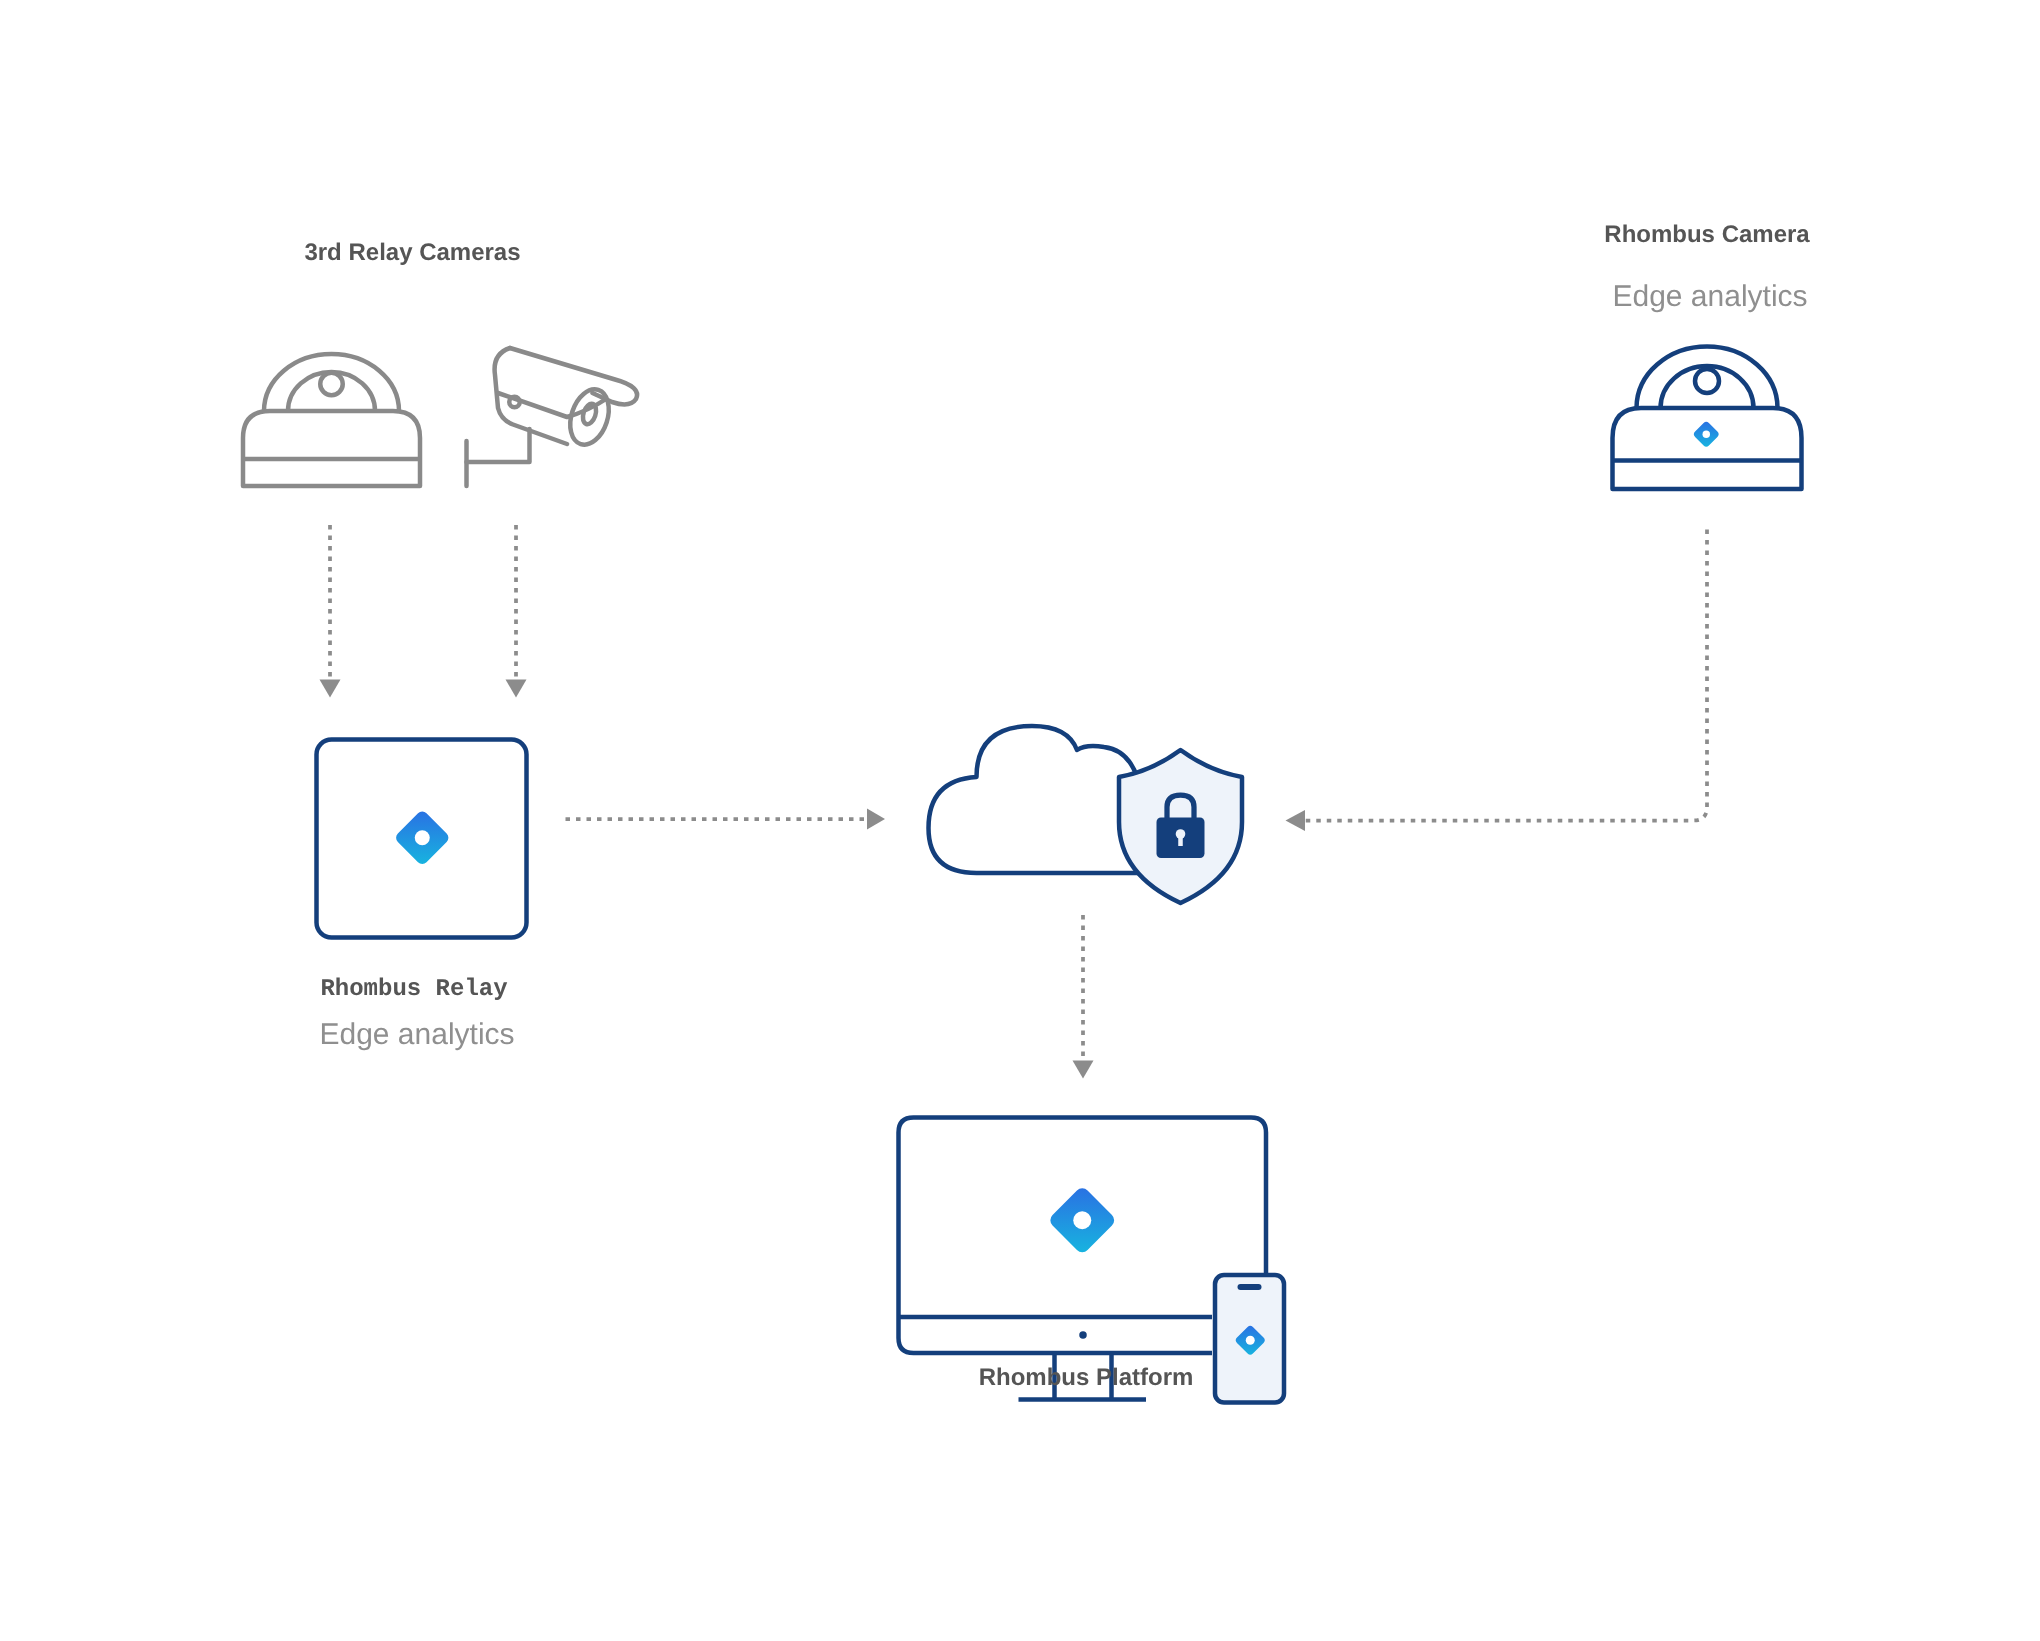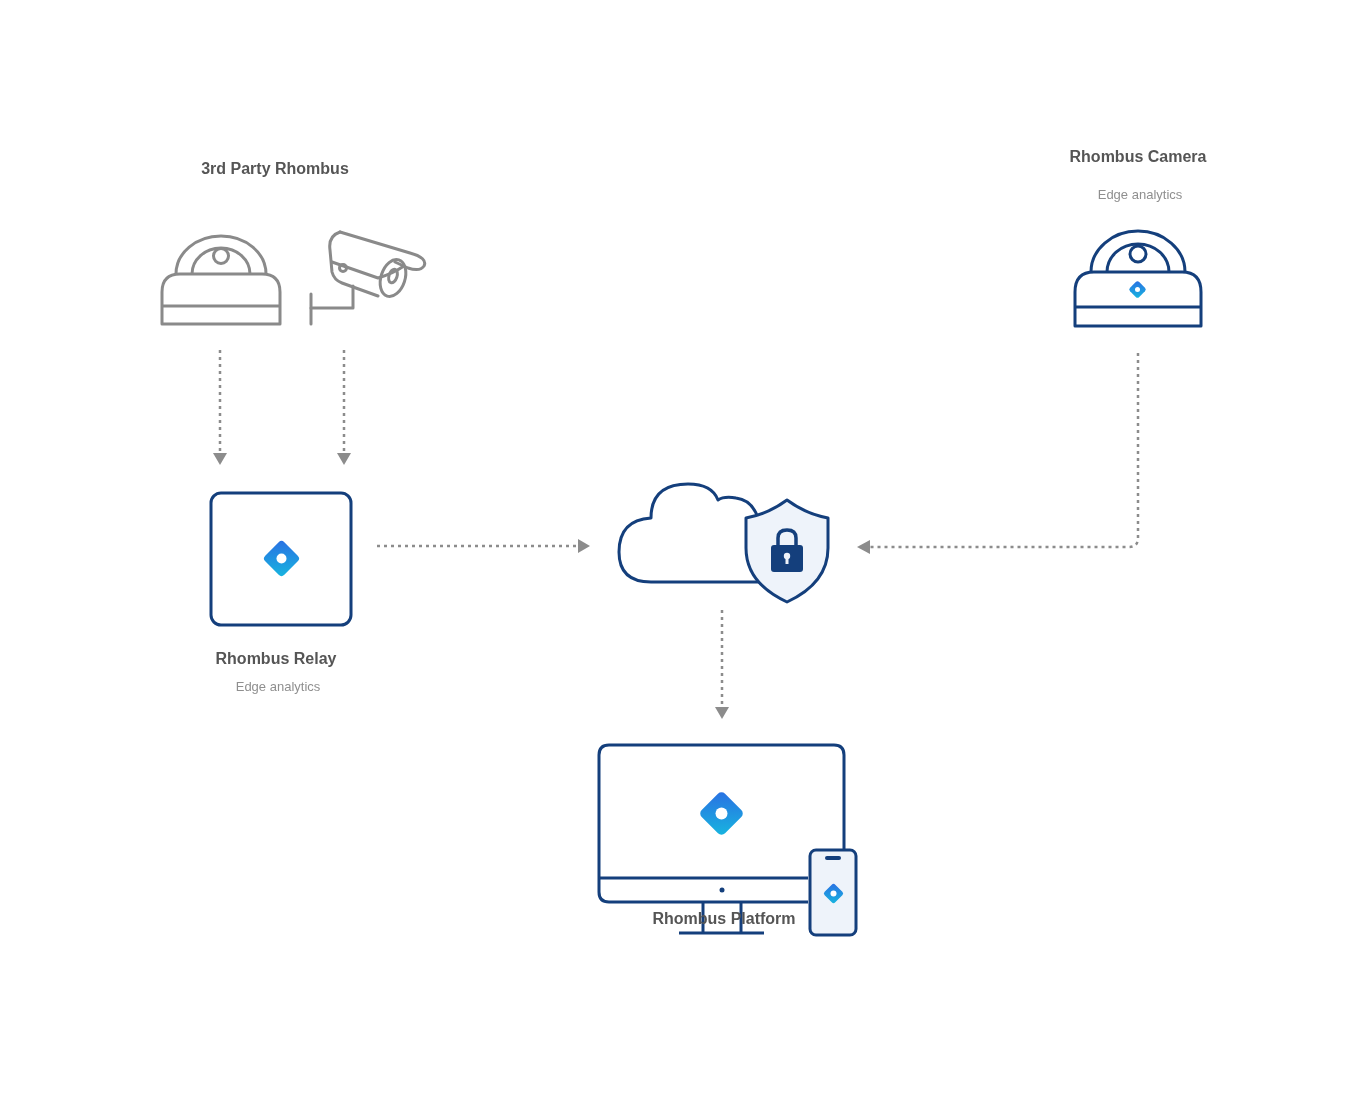--- a/index.html
+++ b/index.html
@@ -1,19 +1,19 @@
 <!DOCTYPE html>
 <html><head>
   <meta charset="utf-8">
   <style>
     html, body { margin: 0; padding: 0; background: #ffffff; }
     body { width: 1360px; height: 1094px; position: relative; overflow: hidden; font-family: "Liberation Sans", "DejaVu Sans", sans-serif; }
     .label { position: absolute; text-align: center; white-space: nowrap; transform: translateX(-50%); }
     .title { font-weight: bold; font-size: 16px; color: #555555; }
-    .sub { font-size: 13px; color: #8f8f8f; }
+    .sub { font-size: 20px; color: #8f8f8f; }
     svg.diagram { position: absolute; left: 0; top: 0; }
   </style>
 </head>
 <body>
 
 <svg class="diagram" width="1360" height="1094" viewBox="0 0 1360 1094">
   <defs>
     <linearGradient id="brandGrad" x1="0" y1="0" x2="1" y2="1">
       <stop offset="0" stop-color="#2a6fe3"></stop>
       <stop offset="1" stop-color="#17b6df"></stop>
@@ -107,21 +107,21 @@
   </g>
 
   <g>
     <rect x="810" y="850" width="46" height="85" rx="6" fill="#eef3fa" stroke="#143f7c" stroke-width="3"></rect>
     <rect x="825" y="856" width="16" height="4" rx="2" fill="#143f7c"></rect>
     <rect x="826" y="886" width="15" height="15" rx="2.5" transform="rotate(45 833.5 893.5)" fill="url(#brandGrad)"></rect>
     <circle cx="833.5" cy="893.5" r="3" fill="#ffffff"></circle>
   </g>
 </svg>
 
-<div class="label title" style="left:275px; top:160px;">3rd Party Rhombus</div>
+<div class="label title" style="left:275px; top:160px;">3rd Relay Cameras</div>
 
 <div class="label title" style="left:1138px; top:148px;">Rhombus Camera</div>
 <div class="label sub" style="left:1140px; top:187px;">Edge analytics</div>
 
-<div class="label title" style="left:276px; top:650px;">Rhombus Relay</div>
+<div class="label title" style="left:276px; top:650px;font-family:Liberation Mono, monospace;">Rhombus Relay</div>
 <div class="label sub" style="left:278px; top:679px;">Edge analytics</div>
 
 <div class="label title" style="left:724px; top:910px;">Rhombus Platform</div>
 
 </body></html>

